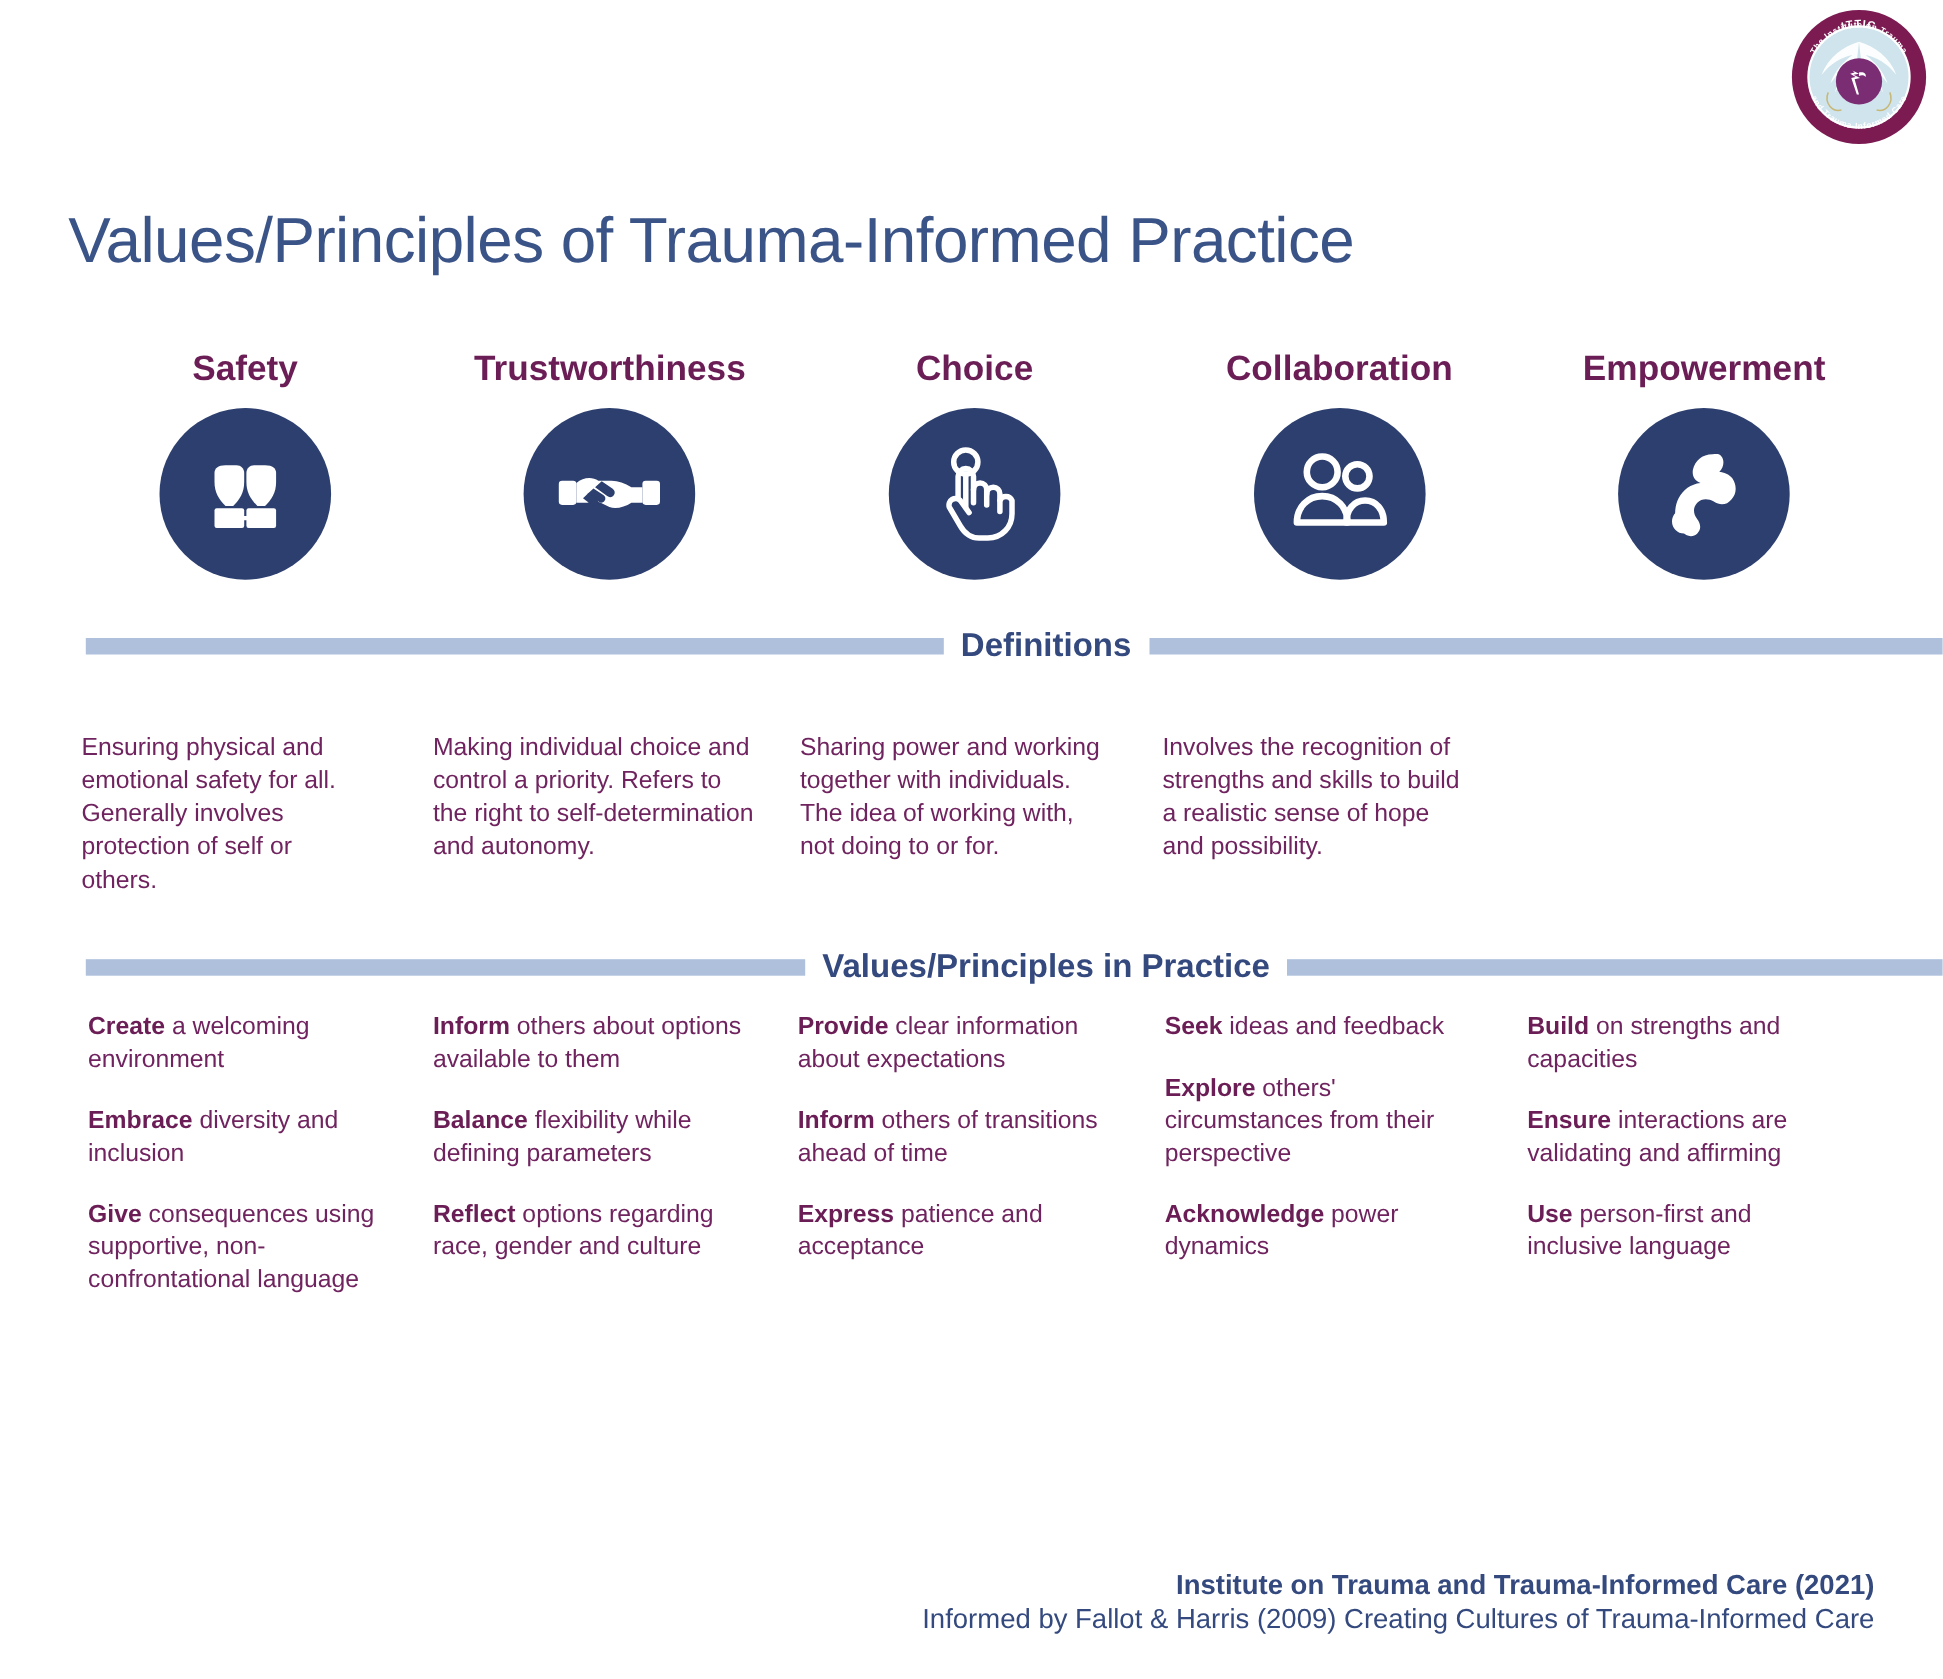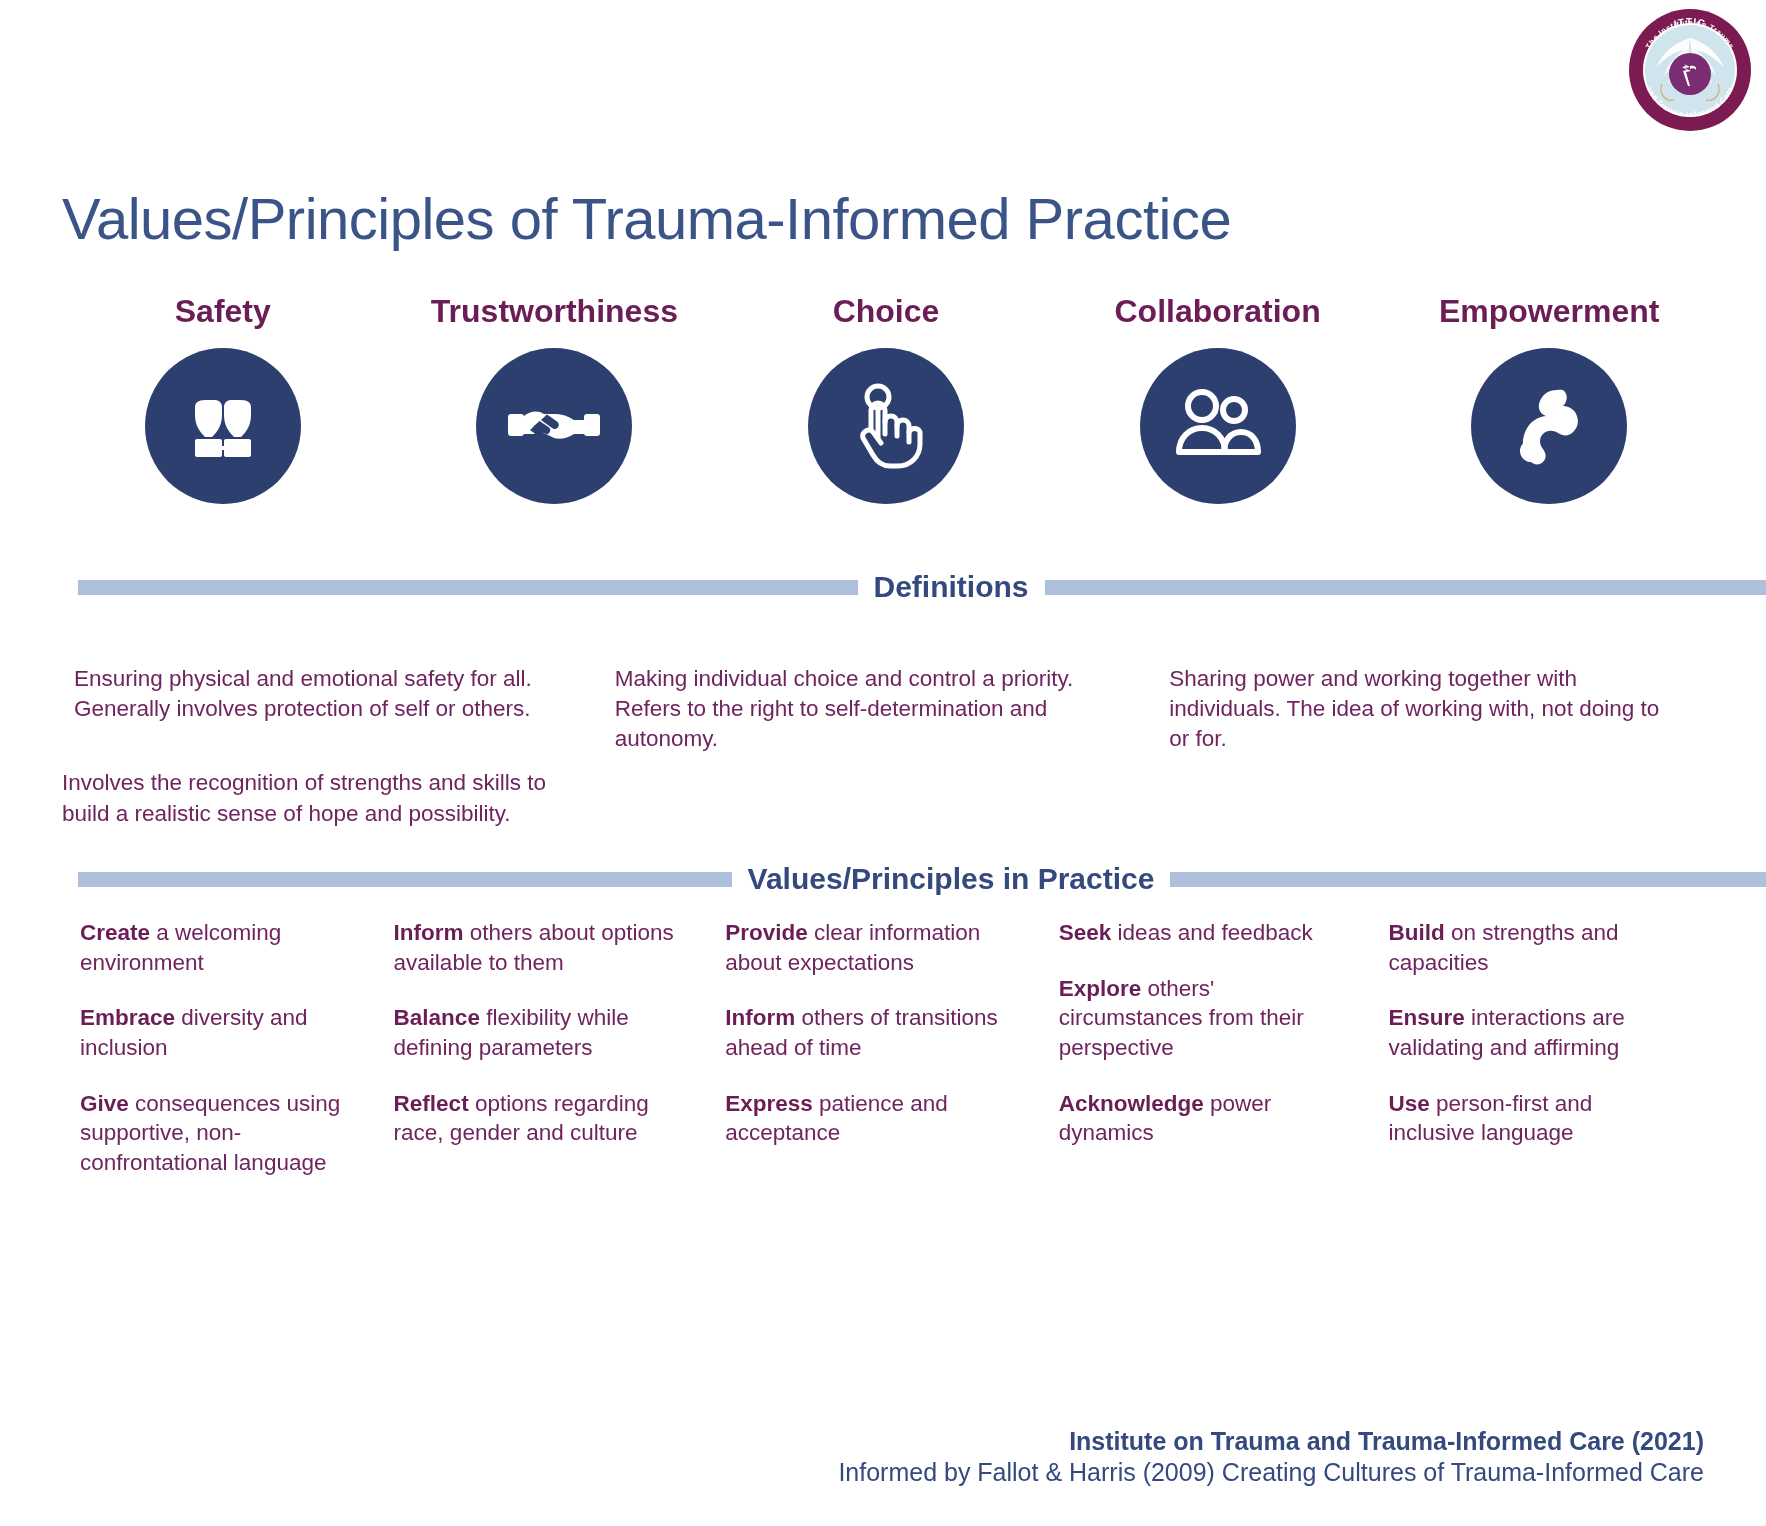--- a/index.html
+++ b/index.html
@@ -34,21 +34,21 @@
     font-size: 58px;
     font-weight: 400;
     color: #3B5488;
     letter-spacing: -0.5px;
     line-height: 1.1;
   }
 
   
   .columns {
     position: absolute;
-    top: 293px;
+    top: 316px;
     left: 62px;
     width: 1648px;
     display: grid;
     grid-template-columns: repeat(5, 1fr);
     column-gap: 10px;
   }
   .col {
     display: flex;
     flex-direction: column;
     align-items: center;
@@ -96,21 +96,21 @@
   #definitions-divider { top: 570px; }
   #practice-divider { top: 862px; }
 
   
   .defs {
     position: absolute;
     top: 650px;
     left: 62px;
     width: 1648px;
     display: grid;
-    grid-template-columns: repeat(3, 1fr);
+    grid-template-columns: repeat(5, 1fr);
     column-gap: 10px;
   }
   .def-cell {
     font-size: 22.5px;
     line-height: 1.34;
     color: #70245F;
     padding: 0 14px;
   }
   .def-0 { padding-top: 14px; padding-left: 12px; padding-right: 56px;}
   .def-1 { padding-top: 0px;  padding-left: 0px;  padding-right: 56px;}

